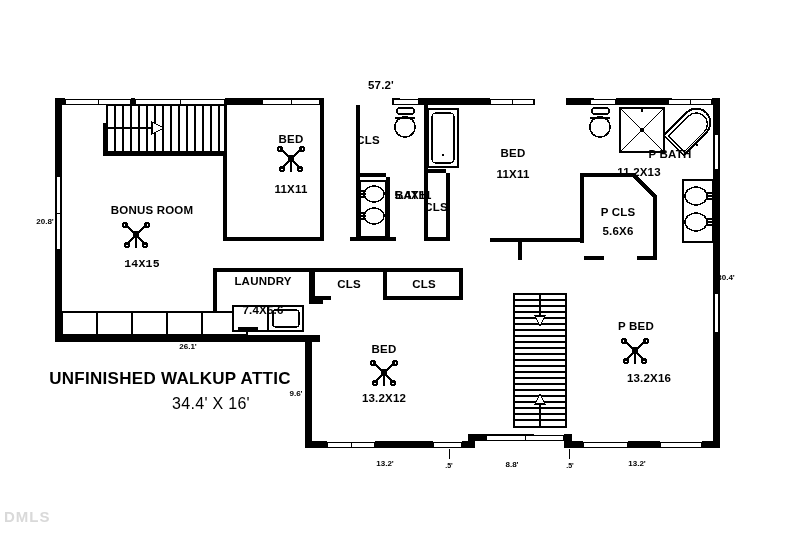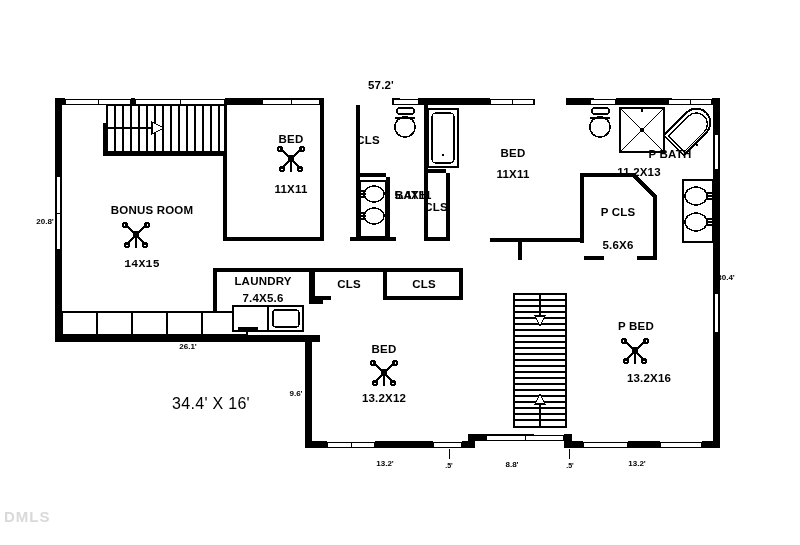--- a/index.html
+++ b/index.html
@@ -378,39 +378,40 @@
 
 <div class="lbl room rot-ccw ctr" style="left:436px;top:207px;">CLS</div>
 
 <div class="lbl room ctr" style="left:513px;top:153px;">BED</div>
 <div class="lbl room ctr" style="left:513px;top:174px;">11X11</div>
 
 <div class="lbl room ctr" style="left:639px;top:154px;margin-left:31px;">P BATH</div>
 <div class="lbl room ctr" style="left:639px;top:172px;">11.2X13</div>
 
 <div class="lbl room ctr" style="left:618px;top:212px;">P CLS</div>
-<div class="lbl room ctr" style="left:618px;top:245px;">5.6X6</div>
+<div class="lbl room ctr" style="left:618px;top:231px;">5.6X6</div>
 
 <div class="lbl room ctr" style="left:263px;top:281px;">LAUNDRY</div>
-<div class="lbl room ctr" style="left:263px;top:298px;">7.4X5.6</div>
+<div class="lbl room ctr" style="left:263px;top:310px;">7.4X5.6</div>
 
 <div class="lbl room ctr" style="left:349px;top:284px;">CLS</div>
 
 <div class="lbl room ctr" style="left:424px;top:284px;">CLS</div>
 
 <div class="lbl room ctr" style="left:384px;top:349px;">BED</div>
 <div class="lbl room ctr" style="left:384px;top:398px;">13.2X12</div>
 
 <div class="lbl room ctr" style="left:636px;top:326px;">P BED</div>
 <div class="lbl room ctr" style="left:636px;top:378px;margin-left:13px;">13.2X16</div>
 
 <div class="lbl tick ctr" style="left:188px;top:347px;">26.1'</div>
 
 <div class="lbl tick rot-ccw ctr" style="left:296px;top:394px;">9.6'</div>
 
+<div class="lbl attic ctr" style="left:170px;top:379px;">UNFINISHED WALKUP ATTIC</div>
 <div class="lbl attic2 ctr" style="left:170px;top:404px;">34.4' X 16'</div>
 
 <div class="lbl tick ctr" style="left:385px;top:464px;">13.2'</div>
 <div class="lbl tick-s rot-ccw ctr" style="left:449px;top:466px;">.5'</div>
 <div class="lbl tick ctr" style="left:512px;top:465px;">8.8'</div>
 <div class="lbl tick-s rot-ccw ctr" style="left:570px;top:466px;">.5'</div>
 <div class="lbl tick ctr" style="left:637px;top:464px;">13.2'</div>
 
 <div class="watermark">DMLS</div>
 

